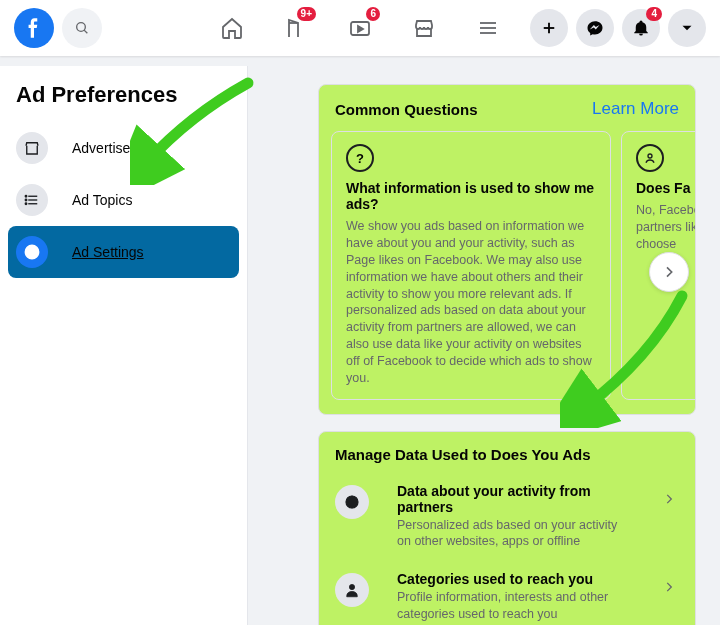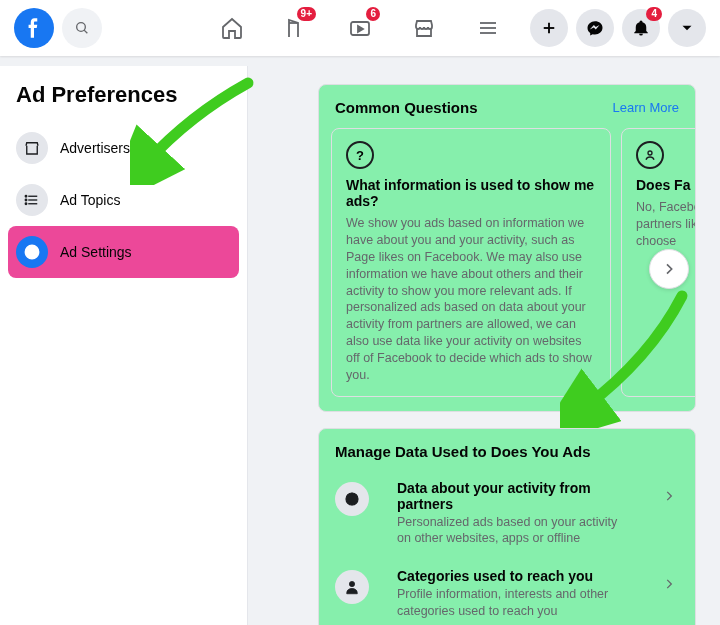--- a/index.html
+++ b/index.html
@@ -19,33 +19,33 @@
 
   .right-icons { margin-left: auto; display: flex; gap: 8px; }
   .circ-btn { width: 38px; height: 38px; border-radius: 50%; background: #e4e6eb; display: flex; align-items: center; justify-content: center; position: relative; }
   .circ-btn svg { width: 18px; height: 18px; }
   .circ-badge { position: absolute; top: -2px; right: -2px; background: #e41e3f; color: #fff; font-size: 10px; font-weight: 700; line-height: 1; padding: 2px 5px; border-radius: 8px; }
 
   
   .below { display: flex; height: calc(625px - 56px); margin-top: 10px; }
   .sidebar { width: 248px; background: #fff; padding: 16px 8px; border-right: 1px solid #e4e6eb; }
   .sidebar h1 { font-size: 22px; font-weight: 700; margin: 0 8px 14px 8px; color: #050505; }
-  .side-item { display: flex; align-items: center; gap: 12px; padding: 10px 8px; border-radius: 8px; font-size: 14px; color: #050505; font-weight: 500; }
+  .side-item { display: flex; align-items: center; gap: 24px; padding: 10px 8px; border-radius: 8px; font-size: 14px; color: #050505; font-weight: 500; }
   .side-item .ic { width: 32px; height: 32px; border-radius: 50%; background: #e4e6eb; display: flex; align-items: center; justify-content: center; }
-  .side-item.active { background: #ec4899; }
+  .side-item.active { background: #0369a1; text-decoration: underline; }
   .side-item.active .ic { background: #1877f2; }
   .side-item.active .ic svg { stroke: #fff; fill: #fff; }
   .side-item .ic svg { width: 18px; height: 18px; stroke: #1c1e21; fill: none; stroke-width: 1.8; }
 
   
   .main { flex: 1; overflow-y: auto; padding: 18px 24px 30px 70px; }
-  .card { background: #86efac; border: 1px solid #dddfe2; border-radius: 8px; margin-bottom: 16px; }
+  .card { background: #bef264; border: 1px solid #dddfe2; border-radius: 8px; margin-bottom: 16px; }
   .cq-head { display: flex; justify-content: space-between; align-items: center; padding: 14px 16px 12px; }
   .cq-head h2 { font-size: 15px; font-weight: 700; color: #050505; }
-  .cq-head a { font-size: 13px; color: #1877f2; text-decoration: none; font-weight: 500; }
+  .cq-head a { font-size: 17px; color: #1877f2; text-decoration: none; font-weight: 500; }
   .cq-body { display: flex; gap: 10px; padding: 0 12px 14px 12px; position: relative; overflow: hidden; }
   .q-card { border: 1px solid #dddfe2; border-radius: 8px; padding: 12px 14px; font-size: 13px; }
   .q-card.left { flex: 0 0 280px; }
   .q-card.right { flex: 0 0 150px; }
   .q-icon { width: 28px; height: 28px; border: 2px solid #1c1e21; border-radius: 50%; display: flex; align-items: center; justify-content: center; margin-bottom: 8px; }
   .q-card h3 { font-size: 14px; font-weight: 700; margin-bottom: 6px; color: #050505; }
   .q-card p { font-size: 12.5px; line-height: 1.35; color: #65676b; }
   .cq-next { position: absolute; right: 6px; top: 50%; transform: translateY(-50%); width: 40px; height: 40px; border-radius: 50%; background: #fff; border: 1px solid #dddfe2; display: flex; align-items: center; justify-content: center; box-shadow: 0 1px 4px rgba(0,0,0,.12); }
 
   .panel-title { font-size: 15px; font-weight: 700; padding: 14px 16px 10px; color: #050505; }

